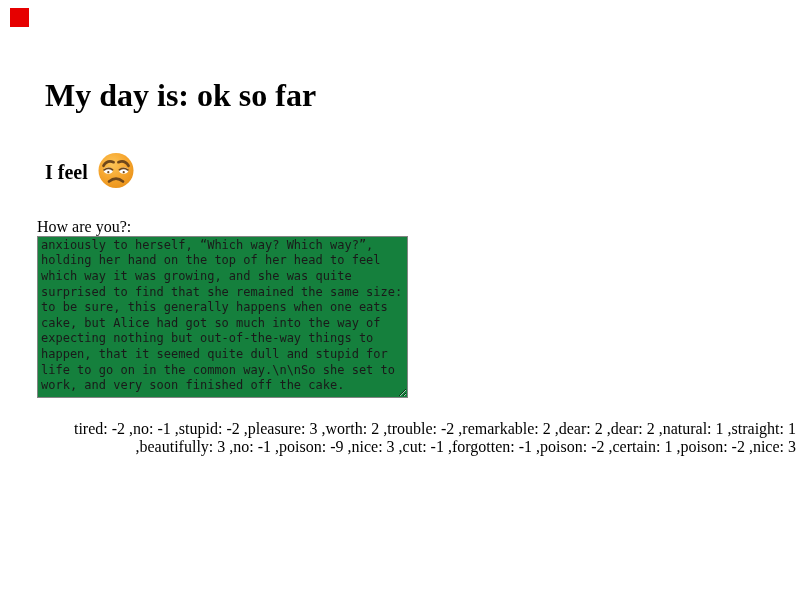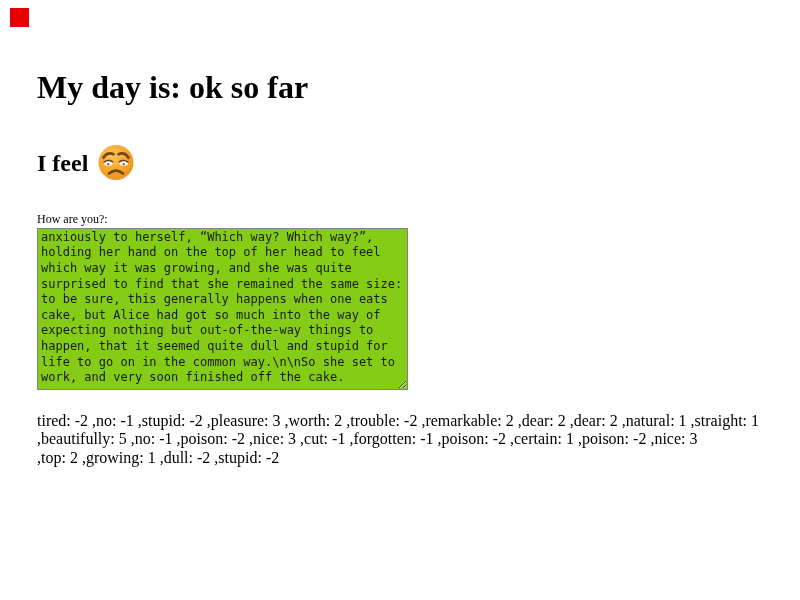--- a/index.html
+++ b/index.html
@@ -9,45 +9,45 @@
     background: #ffffff; color: #000000;
     font-family: "Liberation Serif", serif;
     overflow: hidden; position: relative;
   }
   .marker {
     position: absolute; left: 10px; top: 8px;
     width: 19px; height: 19px; background: #e60000;
   }
   .wrap { padding: 69px 4px 0 37px; }
   h1.page-title {
-    margin: 0; font-size: 32px; font-weight: bold;
+    margin: 8px; font-size: 32px; font-weight: bold;
     font-family: "Liberation Serif", serif; line-height: 1.15;
   }
   h2.feel-title {
-    margin: 37px 0 0 0; font-size: 24px; font-weight: bold;
+    margin: 37px 0 0 8px; font-size: 20px; font-weight: bold;
     font-family: "Liberation Serif", serif; line-height: 1.15;
   }
   h2.feel-title svg { vertical-align: -10px; margin-left: 9px; }
   .question-label {
     display: block; margin-top: 29px;
-    font-size: 12px; line-height: 18px;
+    font-size: 16px; line-height: 18px;
   }
   textarea.mood-text {
     display: block; margin-top: 0;
     width: 371px; height: 162px;
     padding: 1px 3px;
     border: 1px solid #848484;
     font-family: "DejaVu Sans Mono", monospace;
     font-size: 12px; line-height: 15.6px;
-    color: #1a1a1a; background: #84cc16;
+    color: #1a1a1a; background: #15803d;
     resize: both; overflow: hidden; outline: none;
     border-radius: 0;
   }
   .sentiment { margin-top: 22px; font-size: 16px; line-height: 18.6px; }
-  .sentiment .sline { white-space: nowrap; }
+  .sentiment .sline { white-space: nowrap; text-align: right; }
 </style>
 </head>
 <body>
 
 <div class="marker" style="background:#e60000"></div>
 
 <div class="wrap">
 
   <h1 class="page-title">My day is: ok so far</h1>
 
@@ -79,17 +79,16 @@
 surprised to find that she remained the same size:
 to be sure, this generally happens when one eats
 cake, but Alice had got so much into the way of
 expecting nothing but out-of-the-way things to
 happen, that it seemed quite dull and stupid for
 life to go on in the common way.\n\nSo she set to
 work, and very soon finished off the cake.</textarea>
 
   <div class="sentiment">
     <div class="sline">tired: -2 ,no: -1 ,stupid: -2 ,pleasure: 3 ,worth: 2 ,trouble: -2 ,remarkable: 2 ,dear: 2 ,dear: 2 ,natural: 1 ,straight: 1</div>
-    <div class="sline">,beautifully: 5 ,no: -1 ,poison: -2 ,nice: 3 ,cut: -1 ,forgotten: -1 ,poison: -2 ,certain: 1 ,poison: -2 ,nice: 3</div>
-    <div class="sline">,top: 2 ,growing: 1 ,dull: -2 ,stupid: -2</div>
+    <div class="sline">,beautifully: 3 ,no: -1 ,poison: -9 ,nice: 3 ,cut: -1 ,forgotten: -1 ,poison: -2 ,certain: 1 ,poison: -2 ,nice: 3</div>
   </div>
 
 </div>
 
 </body></html>

